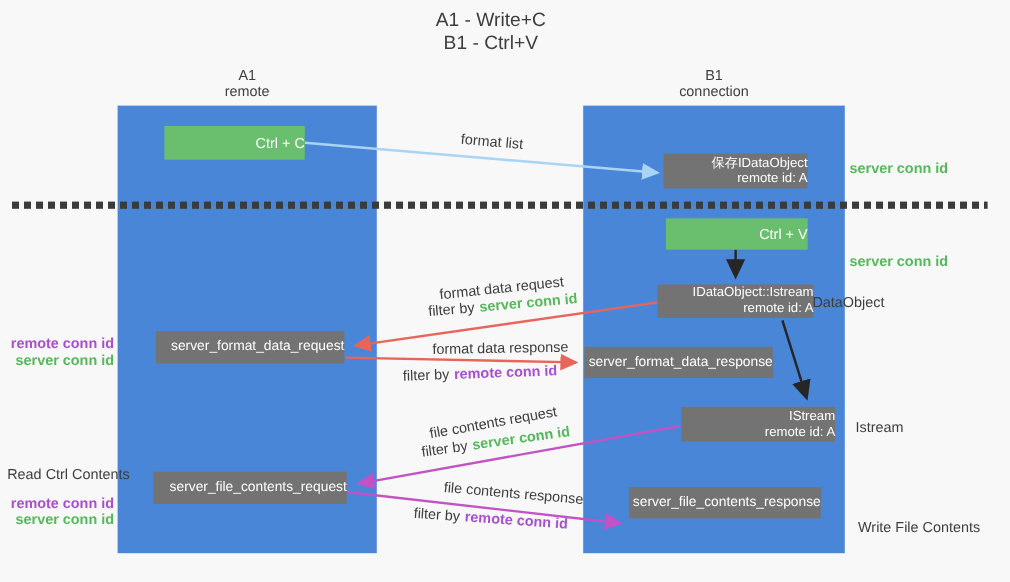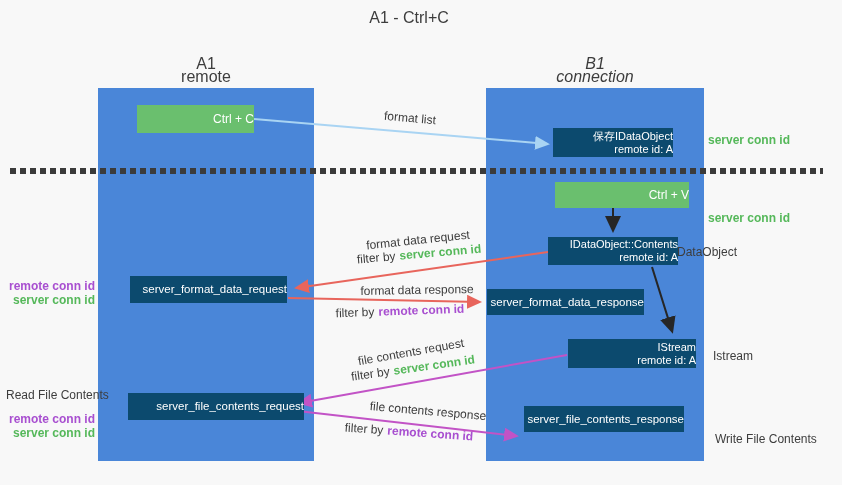--- a/index.html
+++ b/index.html
@@ -7,54 +7,55 @@
   .stage{position:relative;width:842px;height:485px;background:#f8f8f8;overflow:hidden;}
 
   .title{position:absolute;top:8px;left:0;width:818px;text-align:center;z-index:4;
          font-size:16px;line-height:19px;color:#3d3d3d;}
 
   .lane{position:absolute;top:88px;height:373px;background:#4a86d8;z-index:1;}
   .lane-a1{left:98px;width:216px;}
   .lane-b1{left:486px;width:218px;}
 
   .lane-header{position:absolute;top:57px;text-align:center;z-index:4;
-               font-size:16px;line-height:13px;color:#3d3d3d;}
+               font-size:12px;line-height:13px;color:#3d3d3d;}
   .lh-a1{left:98px;width:216px;}
-  .lh-b1{left:486px;width:218px;font-style:italic;}
+  .lh-b1{left:486px;width:218px;}
 
   .dashline{position:absolute;left:10px;top:168px;width:813px;height:6px;z-index:2;
             background:repeating-linear-gradient(90deg,#3b3b3b 0 6px,transparent 6px 10px);}
 
   svg.arrows{position:absolute;left:0;top:0;z-index:2;}
 
   .node{position:absolute;z-index:3;display:flex;flex-direction:column;align-items:flex-end;
         justify-content:center;color:#ffffff;text-align:center;white-space:nowrap;}
   .node.green{background:#6abf6e;font-size:12px;}
-  .node.orange{background:#0c4a6e;font-size:11px;line-height:13px;}
+  .node.orange{background:#737373;font-size:11px;line-height:13px;}
   .node.single{font-size:11.5px;}
 
   .elabel{position:absolute;z-index:4;white-space:nowrap;font-size:12px;color:#3d3d3d;}
   .center-rot{transform:translate(-50%,-50%) rotate(var(--rot,0deg));}
   .key-green{color:#55b85a;font-weight:bold;margin-left:4px;}
   .key-purple{color:#a84fd0;font-weight:bold;margin-left:4px;}
 
   .side{position:absolute;z-index:4;white-space:nowrap;font-size:12px;color:#3d3d3d;}
   .side.green{color:#55b85a;font-weight:bold;}
   .left-group{position:absolute;z-index:4;left:0;width:95px;text-align:right;
               font-size:12px;font-weight:bold;line-height:14px;white-space:nowrap;}
   .left-group .purple{color:#a84fd0;}
   .left-group .green{color:#55b85a;}
 </style>
 </head>
 <body>
 
 <div class="stage">
 
   <div class="title">
-    <div>A1 - Ctrl+C</div>
+    <div>A1 - Write+C</div>
+    <div>B1 - Ctrl+V</div>
   </div>
 
   <div class="lane-header lh-a1">
     <div>A1</div>
     <div>remote</div>
   </div>
   <div class="lane-header lh-b1">
     <div>B1</div>
     <div>connection</div>
   </div>
@@ -90,43 +91,43 @@
 
   <div class="node green" style="left:137px;top:105px;width:117px;height:28px;">
     <div>Ctrl + C</div>
   </div>
 
   <div class="node orange" style="left:553px;top:128px;width:120px;height:29px;">
     <div>保存IDataObject</div>
     <div>remote id: A</div>
   </div>
 
-  <div class="node green" style="left:555px;top:182px;width:118px;height:26px;padding-left:16px;">
+  <div class="node green" style="left:555px;top:182px;width:118px;height:26px;">
     <div>Ctrl + V</div>
   </div>
 
   <div class="node orange" style="left:548px;top:237px;width:130px;height:28px;">
-    <div>IDataObject::Contents</div>
+    <div>IDataObject::Istream</div>
     <div>remote id: A</div>
   </div>
 
   <div class="node orange single" style="left:487px;top:289px;width:157px;height:26px;">
     <div>server_format_data_response</div>
   </div>
 
   <div class="node orange single" style="left:130px;top:276px;width:157px;height:27px;">
     <div>server_format_data_request</div>
   </div>
 
   <div class="node orange" style="left:568px;top:339px;width:128px;height:29px;">
     <div>IStream</div>
     <div>remote id: A</div>
   </div>
 
-  <div class="node orange single" style="left:128px;top:393px;width:176px;height:27px;">
+  <div class="node orange single" style="left:128px;top:393px;width:161px;height:27px;">
     <div>server_file_contents_request</div>
   </div>
 
   <div class="node orange single" style="left:524px;top:406px;width:160px;height:26px;">
     <div>server_file_contents_response</div>
   </div>
 
   <div class="elabel center-rot" style="left:410px;top:118px;--rot:5deg;">format list</div>
 
   <div class="elabel center-rot" style="left:418px;top:240px;--rot:-6deg;">format data request</div>
@@ -152,19 +153,19 @@
   <div class="side green" style="left:708px;top:133px;">server conn id</div>
   <div class="side green" style="left:708px;top:211px;">server conn id</div>
   <div class="side" style="left:677px;top:245px;">DataObject</div>
   <div class="side" style="left:713px;top:349px;">Istream</div>
   <div class="side" style="left:715px;top:432px;">Write File Contents</div>
 
   <div class="left-group" style="top:279px;">
     <div class="purple">remote conn id</div>
     <div class="green">server conn id</div>
   </div>
-  <div class="side" style="left:6px;top:388px;">Read File Contents</div>
+  <div class="side" style="left:6px;top:388px;">Read Ctrl Contents</div>
   <div class="left-group" style="top:412px;">
     <div class="purple">remote conn id</div>
     <div class="green">server conn id</div>
   </div>
 
 </div>
 
 </body></html>

